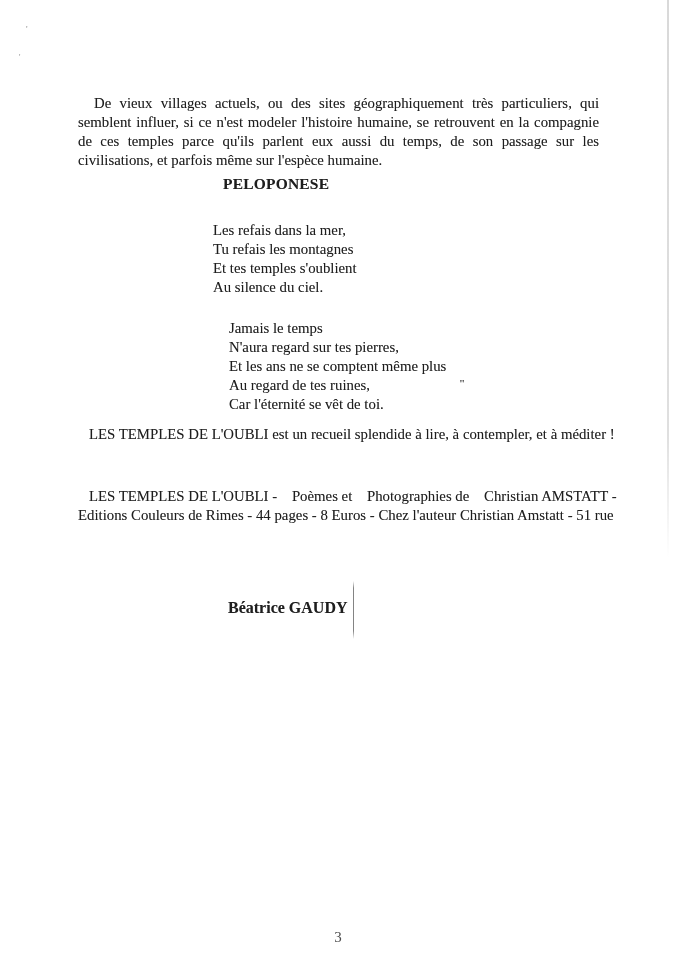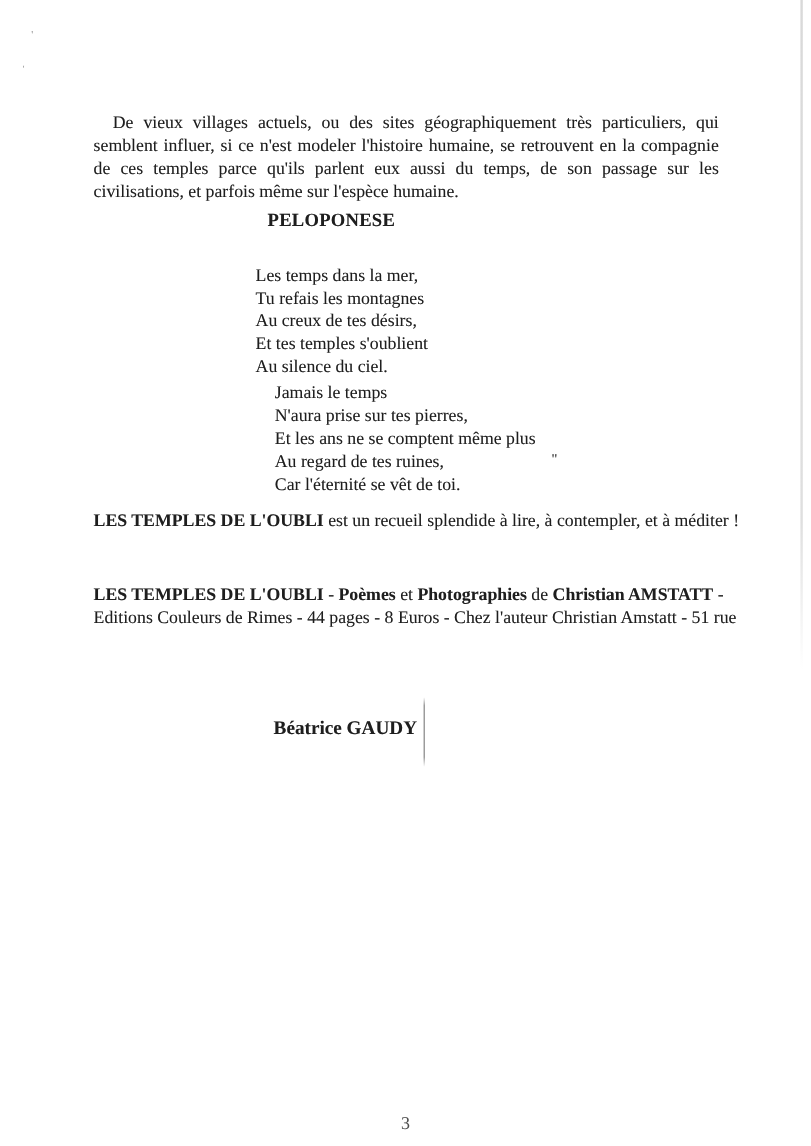--- a/index.html
+++ b/index.html
@@ -42,21 +42,21 @@
   .stanza-2 { left: 213px; top: 319px; margin-left: 16px; }
   .closing-quote {
     left: 459px;
     top: 377px;
     font-size: 11px;
     color: #3a3a3a;
     font-weight: bold;
   }
   .review-line { left: 78px; top: 425px; width: 540px; }
   .details { left: 78px; top: 487px; width: 540px; }
-  .bold { font-weight: bold; }
+  .bold { font-weight: normal; margin-left: 11px; }
 
   .signature {
     left: 228px;
     top: 598px;
     font-weight: bold;
     font-size: 16px;
   }
   .signature-rule {
     left: 353px;
     top: 581px;
@@ -104,30 +104,29 @@
 
   <span class="abs scan-mark scan-mark-1">'</span>
   <span class="abs scan-mark scan-mark-2">'</span>
   <div class="abs scan-edge"></div>
 
   <p class="abs body-text intro">De vieux villages actuels, ou des sites géographiquement très particuliers, qui semblent influer, si ce n'est modeler l'histoire humaine, se retrouvent en la compagnie de ces temples parce qu'ils parlent eux aussi du temps, de son passage sur les civilisations, et parfois même sur l'espèce humaine.</p>
 
   <h2 class="abs body-text poem-title" style="margin:0;">PELOPONESE</h2>
 
   <div class="abs body-text stanza-1">
-      <div>Les temps dans la mer,</div>
+      <div>Les refais dans la mer,</div>
       <div>Tu refais les montagnes</div>
-      <div>Au creux de tes désirs,</div>
       <div>Et tes temples s'oublient</div>
       <div>Au silence du ciel.</div>
     </div>
 
   <div class="abs body-text stanza-2">
       <div>Jamais le temps</div>
-      <div>N'aura prise sur tes pierres,</div>
+      <div>N'aura regard sur tes pierres,</div>
       <div>Et les ans ne se comptent même plus</div>
       <div>Au regard de tes ruines,</div>
       <div>Car l'éternité se vêt de toi.</div>
     </div>
 
   <span class="abs closing-quote">"</span>
 
   <p class="abs body-text review-line" style="margin:0;">
     <span class="bold">LES TEMPLES DE L'OUBLI</span><span> est un recueil splendide à lire, à contempler, et à méditer !</span>
   </p>

